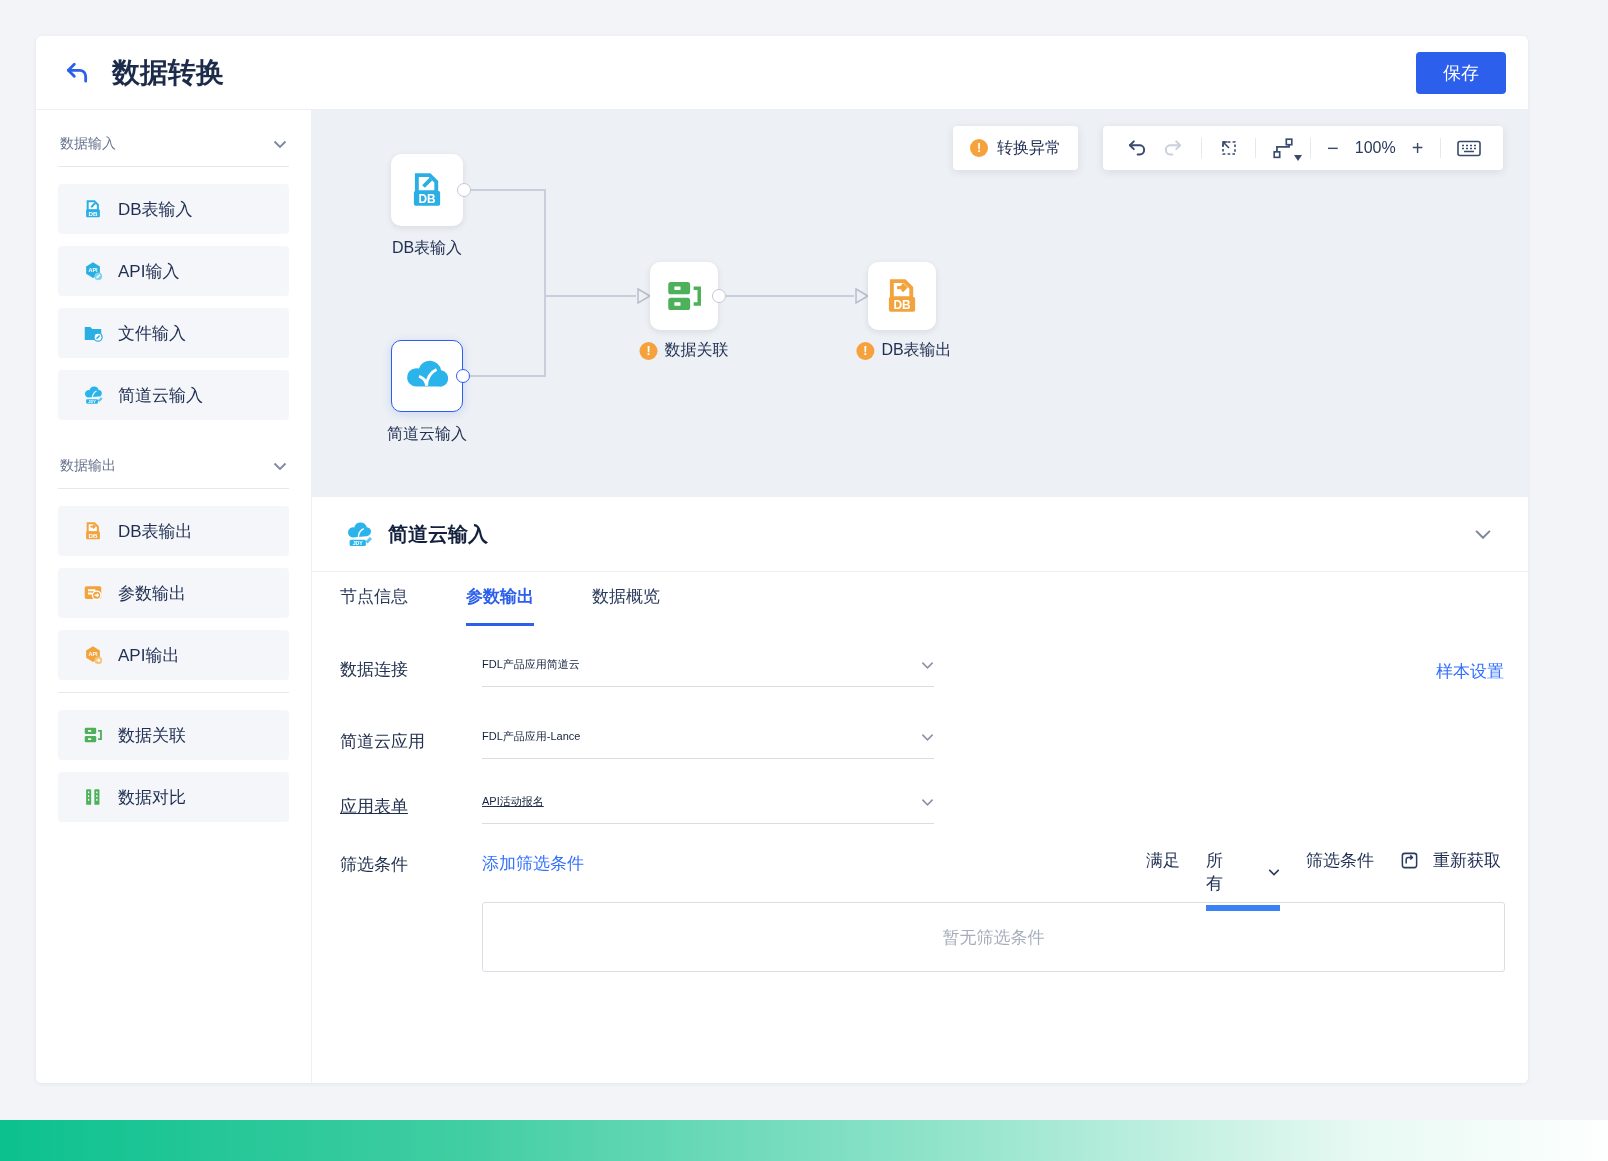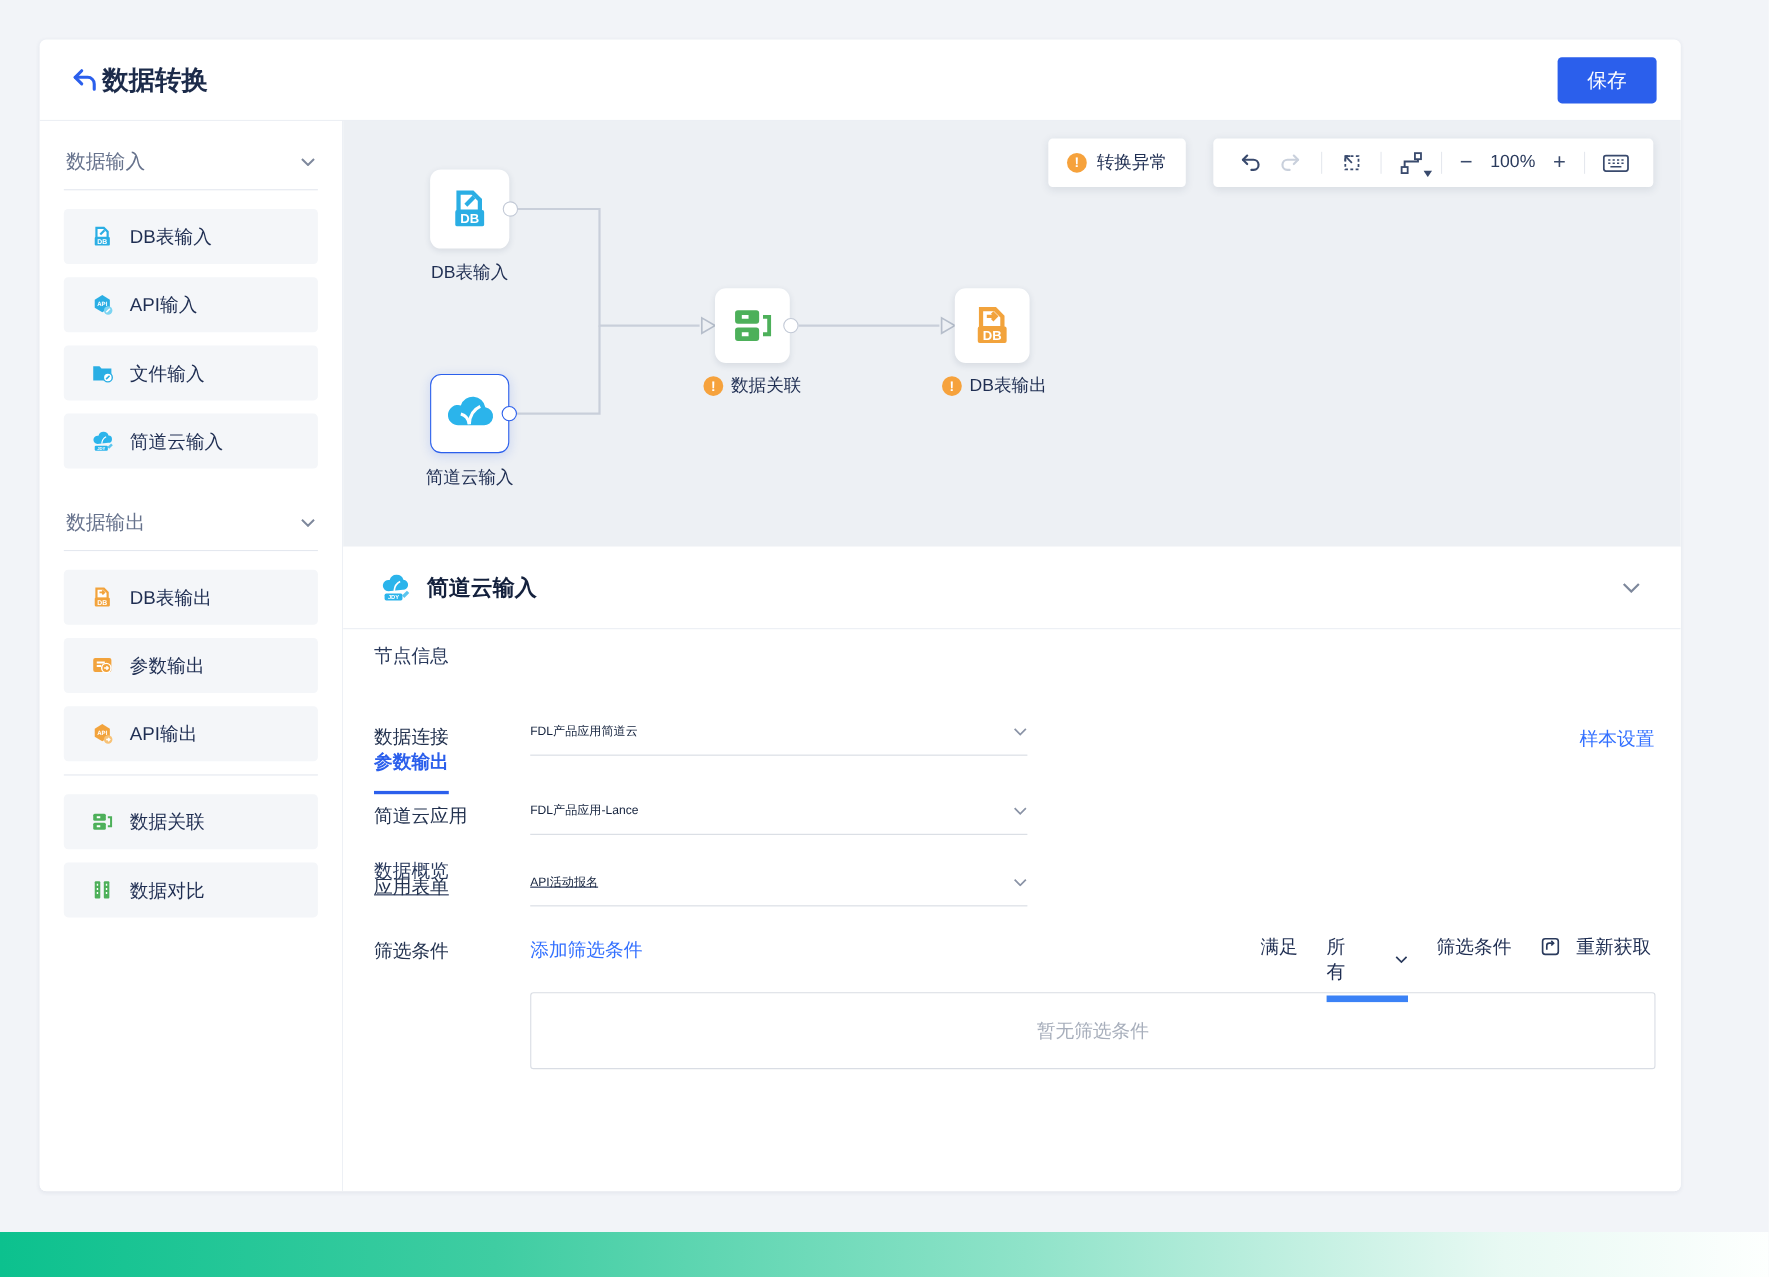--- a/index.html
+++ b/index.html
@@ -14,29 +14,29 @@
     background:linear-gradient(90deg,#0CC18E 0%,#3FCDA2 28%,#8FE3C9 58%,#E8F9F3 85%,#FDFFFE 100%);
   }
   .card{
     position:absolute; left:36px; top:36px; width:1492px; height:1047px;
     background:#fff; border-radius:6px; box-shadow:0 1px 4px rgba(30,42,90,.07);
     overflow:hidden;
   }
   
   .topbar{ height:74px; display:flex; align-items:center; padding:0 22px 0 26px; border-bottom:1px solid #ECEFF4; }
   .back-btn{ width:30px; height:30px; display:flex; align-items:center; justify-content:center; cursor:pointer; }
-  .page-title{ margin-left:1px; font-size:24px; font-weight:700; color:#1C2B4A; }
+  .page-title{ margin-left:20px; font-size:28px; font-weight:700; color:#1C2B4A; }
   .save-btn{
     margin-left:auto; width:90px; height:42px; background:#2B5FEC; color:#fff;
     border:none; border-radius:4px; font-size:18px; cursor:pointer; font-family:inherit;
   }
   
   .body-row{ display:flex; height:973px; }
   .sidebar{ width:276px; border-right:1px solid #ECEFF4; padding:0 22px; background:#fff; flex:none; }
-  .section-header{ display:flex; justify-content:space-between; align-items:center; padding:25px 2px 13px 2px; font-size:18px; color:#66728C; cursor:pointer; }
+  .section-header{ display:flex; justify-content:space-between; align-items:center; padding:25px 2px 13px 2px; font-size:14px; color:#66728C; cursor:pointer; }
   .section-divider{ height:1px; background:#E4E8EF; margin-bottom:17px; }
   .side-item{
     height:50px; background:#F4F6F9; border-radius:4px; display:flex; align-items:center;
     padding-left:24px; gap:14px; margin-bottom:12px; font-size:17px; color:#1F2E52; cursor:pointer;
   }
   .side-item .icon{ display:flex; width:22px; height:22px; }
   .main-col{ flex:1; display:flex; flex-direction:column; min-width:0; }
   
   .canvas{ height:387px; background:#EDF0F4; position:relative; flex:none; }
   .edges{ position:absolute; inset:0; }
@@ -60,21 +60,21 @@
   }
   .tb-btn{ display:flex; align-items:center; justify-content:center; cursor:pointer; position:relative; }
   .tb-div{ width:1px; height:20px; background:#E5E8EE; }
   .zoom-txt{ font-size:16px; color:#2A3A5C; }
   .zoom-glyph{ font-size:20px; color:#3A4A6B; cursor:pointer; line-height:1; }
   
   .panel{ flex:1; background:#fff; position:relative; }
   .panel-header{ height:75px; display:flex; align-items:center; gap:14px; padding:0 36px 0 32px; border-bottom:1px solid #ECEFF4; }
   .panel-title{ font-size:20px; font-weight:700; color:#14213D; }
   .panel-collapse{ margin-left:auto; cursor:pointer; display:flex; }
-  .tabs{ position:absolute; top:88px; left:28px; display:flex; gap:58px;flex-direction:column; }
+  .tabs{ position:absolute; top:88px; left:28px; display:flex; gap:58px; }
   .tab{ font-size:17px; color:#2A3A5C; padding-bottom:15px; cursor:pointer; }
   .tab.active{ color:#2B5FEC; font-weight:700; border-bottom:3px solid #2B5FEC; }
   .f-row{ position:absolute; left:28px; display:flex; align-items:flex-start; }
   .f-label{ width:142px; font-size:17px; color:#23324F; padding-top:1px; }
   .sel{
     width:452px; display:flex; justify-content:space-between; align-items:center;
     padding-bottom:14px; border-bottom:1px solid #D8DCE3; font-size:11px; color:#13213C; cursor:pointer;
   }
   .link{ color:#3370FF; font-size:17px; cursor:pointer; text-decoration:none; }
   .sample-link{ position:absolute; right:24px; top:163px; }

